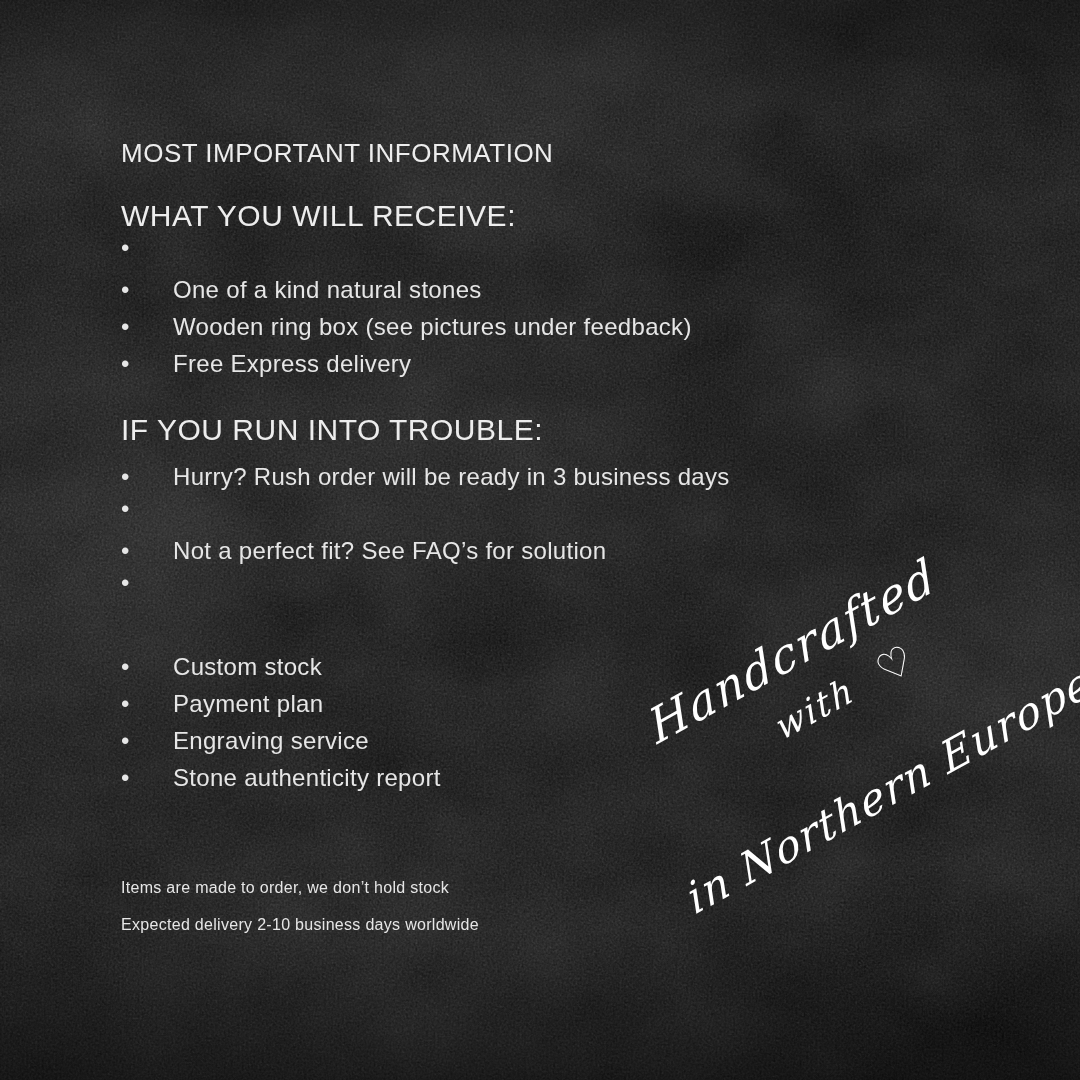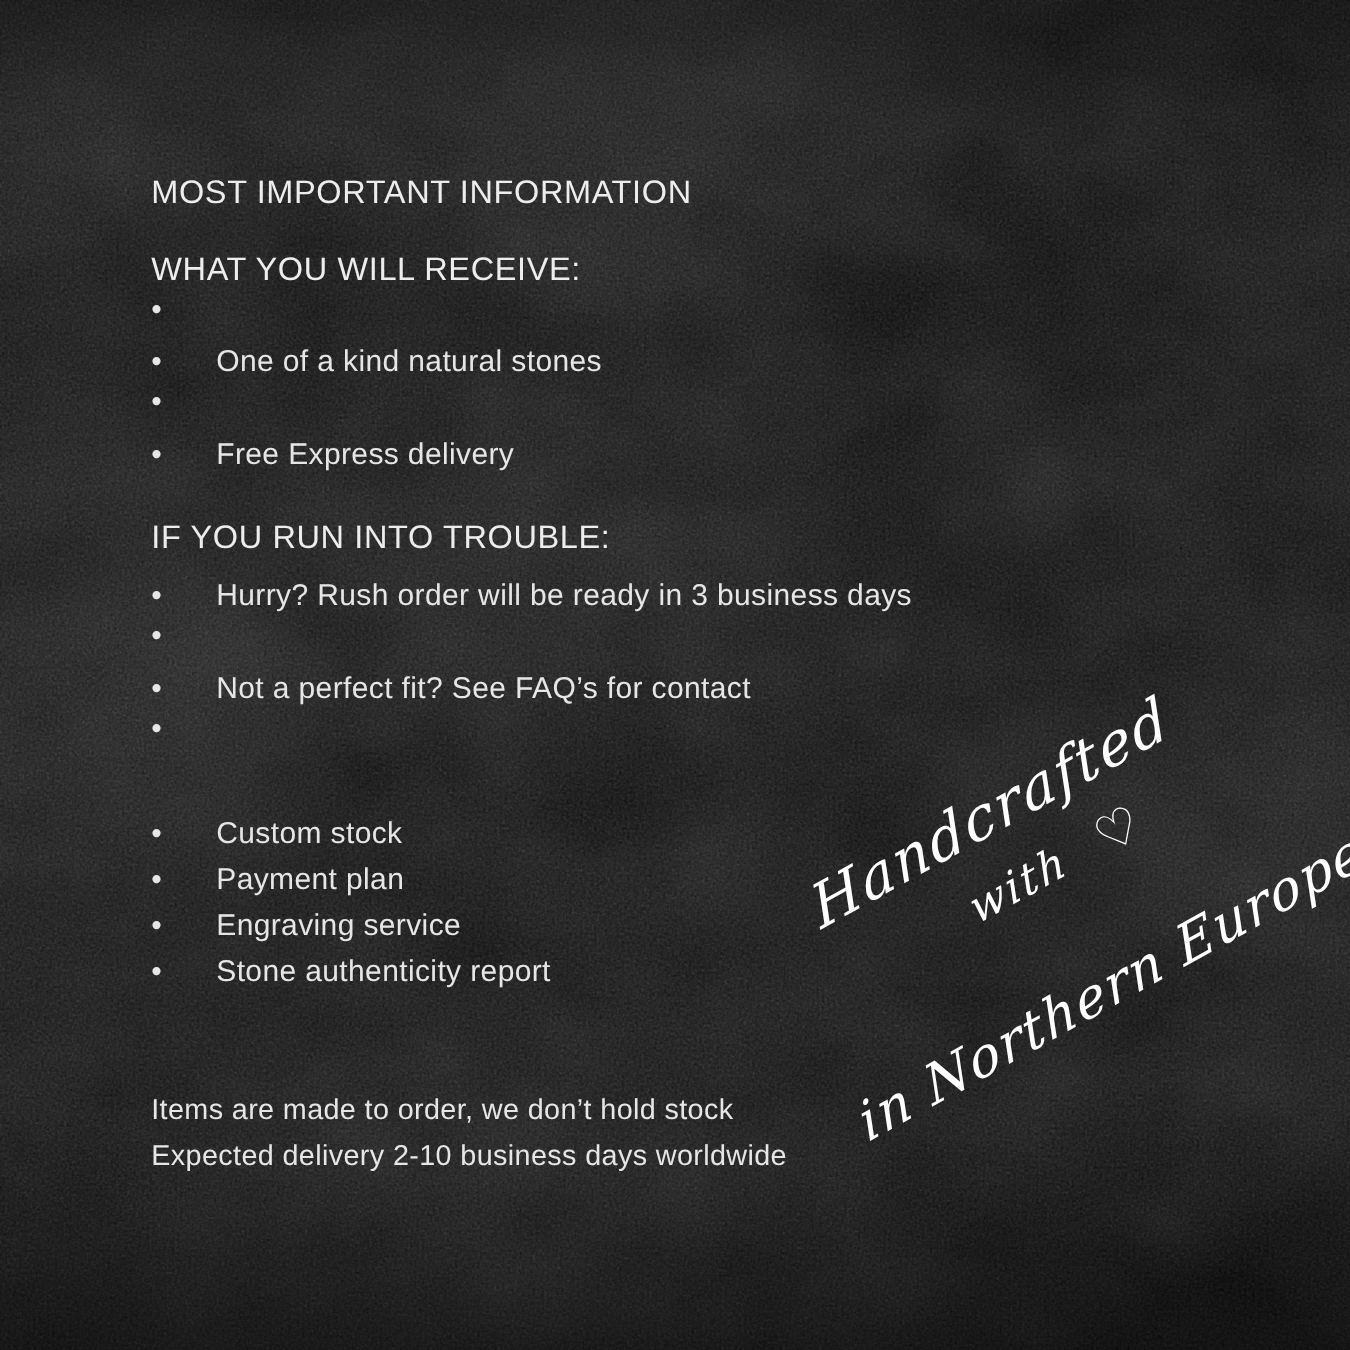--- a/index.html
+++ b/index.html
@@ -35,37 +35,37 @@
   .page-title {
     position: absolute; left: 121px; top: 135px;
     font-size: 26px; line-height: 37px; letter-spacing: 0.5px;
     color: #ededed; font-weight: 400; margin: 0;
   }
   .section { position: absolute; left: 121px; width: 720px; }
   .section.sec-1 { top: 197px; }
   .section.sec-2 { top: 411px; }
   .section.sec-3 { top: 638px; }
   .section-heading {
-    font-size: 26px; line-height: 37px; letter-spacing: 0.5px;
+    font-size: 30px; line-height: 37px; letter-spacing: 0.5px;
     color: #ededed; font-weight: 400; margin: 0;
   }
   ul.items { list-style: none; margin: 0; padding: 0; }
   .sec-2 ul.items, .sec-3 ul.items { margin-top: 10px; }
   li.item { display: flex; align-items: baseline; height: 37px; }
   .bullet {
     width: 52px; flex: 0 0 52px;
     font-size: 24px; color: #e6e6e6;
   }
   .item-text {
     font-size: 24px; line-height: 37px; letter-spacing: 0.3px;
     color: #e6e6e6; white-space: nowrap;
   }
   .footer { position: absolute; left: 121px; top: 869px; }
   .footer-line {
-    font-size: 23px; line-height: 37px; letter-spacing: 0.3px;
+    font-size: 16px; line-height: 37px; letter-spacing: 0.3px;
     color: #e6e6e6; margin: 0; white-space: nowrap;
   }
   
   .script-note {
     position: absolute; left: 610px; top: 606px; width: 480px; height: 330px;
     transform: rotate(-29deg);
     transform-origin: 240px 130px;
     color: #ffffff;
     font-family: "DejaVu Serif", serif;
     font-style: italic;
@@ -126,41 +126,42 @@
       <ul class="items">
         <li class="item">
           <span class="bullet">•</span>
         </li>
         <li class="item">
           <span class="bullet">•</span>
           <span class="item-text">One of a kind natural stones</span>
         </li>
         <li class="item">
           <span class="bullet">•</span>
+          <span class="item-text">Wooden ring box (see pictures under feedback)</span>
         </li>
         <li class="item">
           <span class="bullet">•</span>
           <span class="item-text">Free Express delivery</span>
         </li>
       </ul>
     </section>
 
     <section class="section sec-2">
       <h2 class="section-heading">IF YOU RUN INTO TROUBLE:</h2>
       <ul class="items">
         <li class="item">
           <span class="bullet">•</span>
           <span class="item-text">Hurry? Rush order will be ready in 3 business days</span>
         </li>
         <li class="item">
           <span class="bullet">•</span>
         </li>
         <li class="item">
           <span class="bullet">•</span>
-          <span class="item-text">Not a perfect fit? See FAQ’s for contact</span>
+          <span class="item-text">Not a perfect fit? See FAQ’s for solution</span>
         </li>
         <li class="item">
           <span class="bullet">•</span>
         </li>
       </ul>
     </section>
 
     <section class="section sec-3">
       <ul class="items">
         <li class="item">

